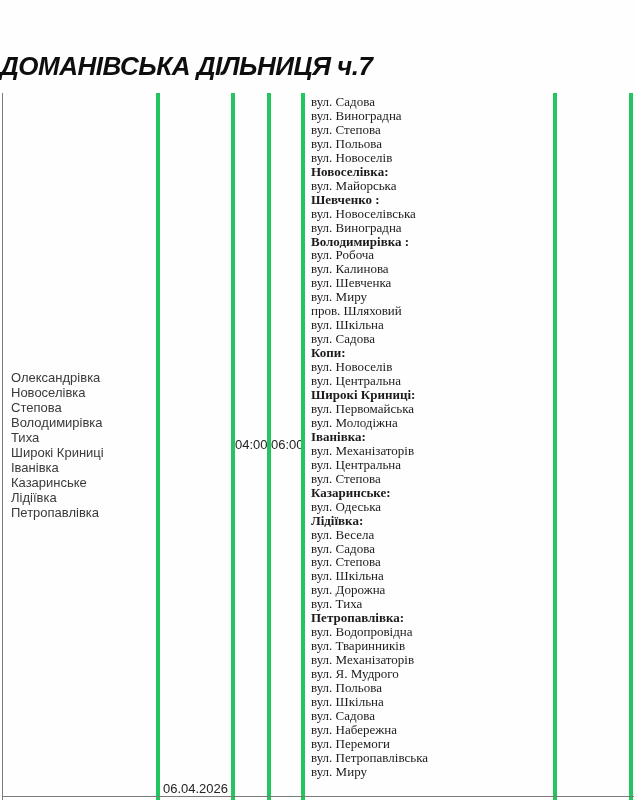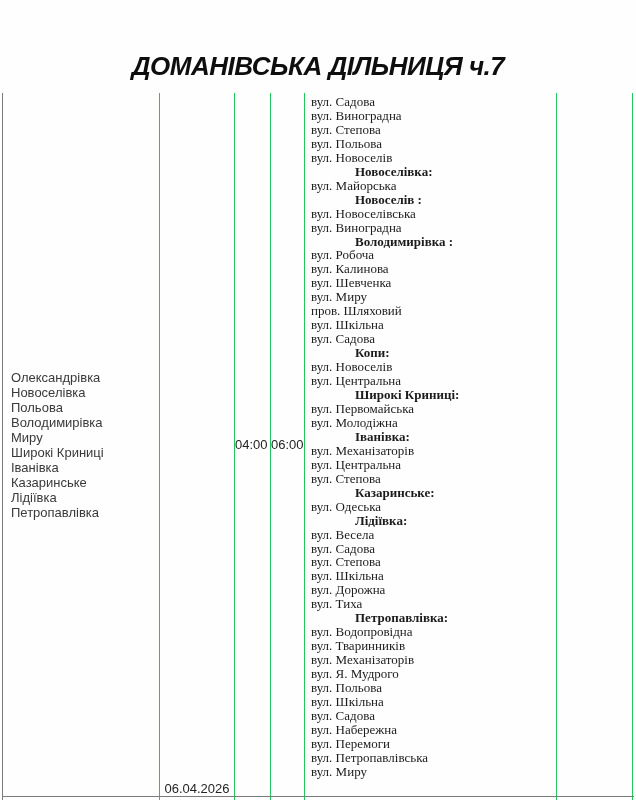--- a/index.html
+++ b/index.html
@@ -7,21 +7,20 @@
     position:relative;
     width:636px;height:800px;
     background:#fefefe;
     overflow:hidden;
     font-family:"Liberation Sans",sans-serif;
   }
   .title{
     position:absolute;
     top:51px;left:0;width:636px;
     margin:0;
-    text-align:center;
     font-family:"Liberation Sans",sans-serif;
     font-style:italic;
     font-weight:bold;
     font-size:26px;
     letter-spacing:-0.5px;
     color:#0e0e0e;
   }
   .outage-table{
     position:absolute;
     left:2px;top:93px;
@@ -35,21 +34,21 @@
     height:704px;
   }
   .t-row-next{
     display:flex;
     box-sizing:border-box;
     border-left:1px solid #7b7b7b;
     height:3px;
   }
   .cell{
     box-sizing:border-box;
-    border-right:1px solid #22c55e;
+    border-right:4px solid #22c55e;
     overflow:hidden;
   }
   .col-settlements{width:157px;display:flex;flex-direction:column;justify-content:center;padding-left:8px;}
   .col-date{width:75px;display:flex;align-items:flex-end;justify-content:center;}
   .col-start{width:36px;display:flex;align-items:center;justify-content:flex-start;}
   .col-end{width:34px;display:flex;align-items:center;justify-content:flex-start;}
   .col-streets{width:252px;padding:2px 0 0 6px;}
   .col-empty{width:76px;}
   .settlement-item{
     font-family:"Liberation Sans",sans-serif;
@@ -64,40 +63,40 @@
     color:#242424;
     white-space:nowrap;
   }
   .street-item{
     font-family:"Liberation Serif",serif;
     font-size:13px;
     line-height:13.96px;
     color:#1b1b1b;
     white-space:nowrap;
   }
-  .street-item.hdr{font-weight:bold;margin-left:44px;}
+  .street-item.hdr{font-weight:bold;}
 </style>
 </head>
 <body>
 
 <div class="page">
 
   <h1 class="title">ДОМАНІВСЬКА ДІЛЬНИЦЯ ч.7</h1>
 
   <div class="outage-table">
 
     <div class="t-row">
 
       <div class="cell col-settlements">
 
       <div class="settlement-item">Олександрівка</div>
           <div class="settlement-item">Новоселівка</div>
-          <div class="settlement-item">Польова</div>
+          <div class="settlement-item">Степова</div>
           <div class="settlement-item">Володимирівка</div>
-          <div class="settlement-item">Миру</div>
+          <div class="settlement-item">Тиха</div>
           <div class="settlement-item">Широкі Криниці</div>
           <div class="settlement-item">Іванівка</div>
           <div class="settlement-item">Казаринське</div>
           <div class="settlement-item">Лідіївка</div>
           <div class="settlement-item">Петропавлівка</div>
         </div>
 
       <div class="cell col-date">
         <span class="cell-text">06.04.2026</span>
       </div>
@@ -112,21 +111,21 @@
 
       <div class="cell col-streets">
 
       <div class="street-item">вул. Садова</div>
           <div class="street-item">вул. Виноградна</div>
           <div class="street-item">вул. Степова</div>
           <div class="street-item">вул. Польова</div>
           <div class="street-item">вул. Новоселів</div>
           <div class="street-item hdr">Новоселівка:</div>
           <div class="street-item">вул. Майорська</div>
-          <div class="street-item hdr">Новоселів :</div>
+          <div class="street-item hdr">Шевченко :</div>
           <div class="street-item">вул. Новоселівська</div>
           <div class="street-item">вул. Виноградна</div>
           <div class="street-item hdr">Володимирівка :</div>
           <div class="street-item">вул. Робоча</div>
           <div class="street-item">вул. Калинова</div>
           <div class="street-item">вул. Шевченка</div>
           <div class="street-item">вул. Миру</div>
           <div class="street-item">пров. Шляховий</div>
           <div class="street-item">вул. Шкільна</div>
           <div class="street-item">вул. Садова</div>

